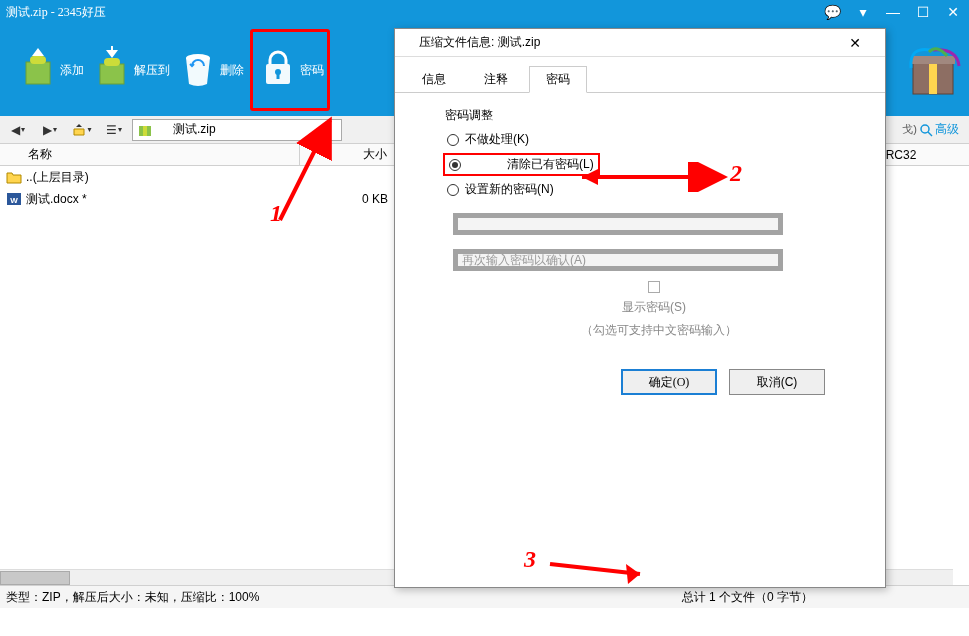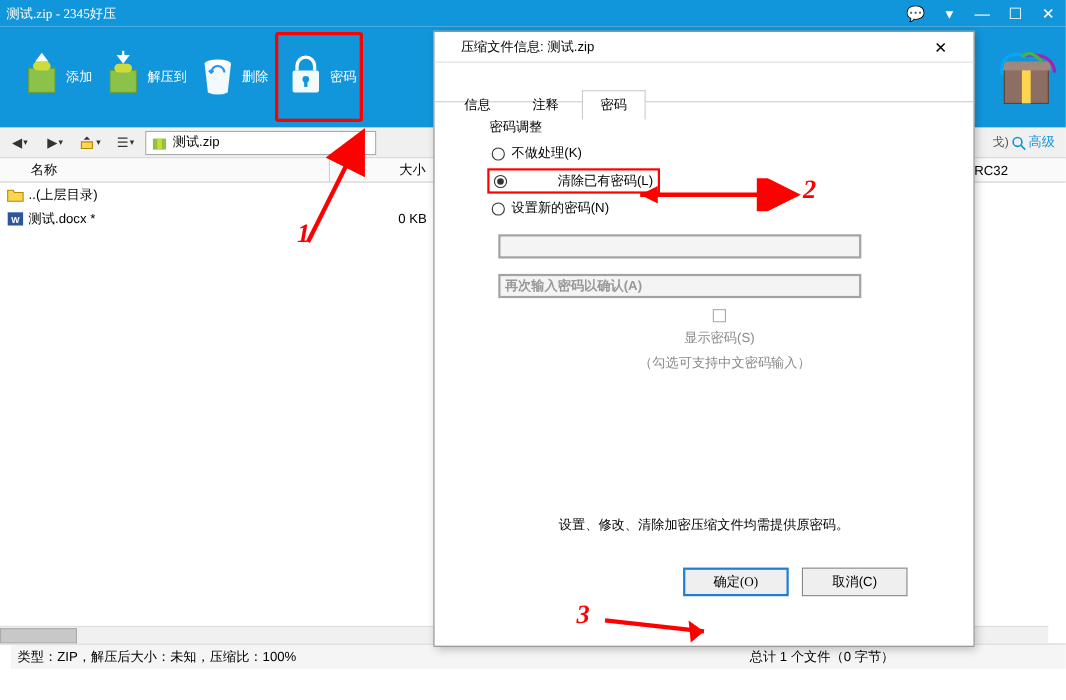--- a/index.html
+++ b/index.html
@@ -33,38 +33,38 @@
 .col-crc { width: 100px; padding-left: 8px; height: 100%; display: flex; align-items: center; margin-left: auto; }
 .filerow { display: flex; height: 22px; font-size: 12px; align-items: center; }
 .filerow .fname { width: 300px; padding-left: 6px; display: flex; align-items: center; gap: 4px; }
 .filerow .fsize { width: 100px; text-align: right; padding-right: 12px; }
 .filerow .fico { width: 16px; height: 16px; display: inline-flex; align-items: center; justify-content: center; }
 .filelist-area { height: 420px; border-bottom: 1px solid #d0d0d0; overflow: hidden; position: relative; }
 .hscroll { position: absolute; bottom: 0; left: 0; right: 16px; height: 16px; background: #f0f0f0; border-top: 1px solid #ddd; }
 .hscroll .thumb { position: absolute; left: 0; top: 1px; width: 70px; height: 14px; background: #c8c8c8; border: 1px solid #aaa; }
 
 
-.statusbar { height: 22px; display: flex; align-items: center; font-size: 12px; padding: 0 6px; background: #f5f5f5; margin-left: 10px; }
+.statusbar { height: 22px; display: flex; align-items: center; font-size: 12px; padding: 0 6px; background: #f5f5f5; }
 .status-left { flex: 1; }
 .status-right { padding-right: 150px; }
 
 
 .dialog { position: absolute; left: 394px; top: 28px; width: 492px; height: 560px; background: #fff; border: 1px solid #888; box-shadow: 2px 2px 8px rgba(0,0,0,0.25); z-index: 10; }
 .dlg-title { height: 28px; display: flex; align-items: center; padding: 0 24px; font-size: 12px; border-bottom: 1px solid #ddd; }
 .dlg-title .dlg-close { margin-left: auto; font-size: 14px; }
 .dlg-tabs { display: flex; padding: 8px 10px 0 10px; gap: 4px; border-bottom: 1px solid #ccc; }
-.dlg-tab { padding: 4px 16px; font-size: 12px; border: 1px solid transparent; position: relative; top: 17px; }
+.dlg-tab { padding: 4px 16px; font-size: 12px; border: 1px solid transparent; position: relative; top: 1px; }
 .dlg-tab.active { border: 1px solid #ccc; border-bottom: 1px solid #fff; background: #fff; }
 .dlg-body { padding: 14px 30px; font-size: 12px; }
 .fieldset-label { margin-bottom: 6px; margin-left: 20px; }
 .radio-row { display: flex; align-items: center; gap: 6px; margin: 4px 0 4px 18px; padding: 1px 4px; }
 .radio-row.highlighted { border: 2px solid #ff0000; width: fit-content; gap: 46px; }
 .radio { width: 12px; height: 12px; border: 1px solid #333; border-radius: 50%; display: inline-flex; align-items: center; justify-content: center; }
 .radio.checked::after { content: ""; width: 6px; height: 6px; background: #333; border-radius: 50%; }
-.pwd-input { width: 330px; height: 22px; border: 2px solid #a3a3a3; margin: 14px 0 6px 28px; background: #f4f4f4; font-weight: bold; }
+.pwd-input { width: 330px; height: 22px; border: 5px solid #a3a3a3; margin: 14px 0 6px 28px; background: #f4f4f4; }
 .pwd-input.ph { color: #999; padding: 2px 4px; font-size: 12px; display: flex; align-items: center; }
 .chk-row { display: flex; align-items: center; gap: 6px; margin: 10px 0 0 28px; color: #888; flex-direction: column; }
 .chk { width: 12px; height: 12px; border: 1px solid #aaa; }
 .dlg-note { text-align: center; margin-top: 130px; font-size: 12px; }
 .dlg-btns { display: flex; justify-content: flex-end; gap: 12px; padding: 30px 30px 0 0; }
 .dlg-btn { width: 96px; height: 26px; border: 1px solid #888; background: #efefef; font-size: 12px; display: flex; align-items: center; justify-content: center; }
 .dlg-btn.primary { border: 2px solid #1b7fd4; font-family: Liberation Serif, serif; }
 
 
 .ann-num { position: absolute; color: #ff0000; font-size: 24px; font-weight: bold; z-index: 30; font-family: "Times New Roman", serif; font-style: italic; }
@@ -157,21 +157,21 @@
         <path d="M7 1l3 3H4z" fill="#333"></path>
       </svg>
       <span class="dd">▾</span>
     </div>
   <div class="nav-btn">☰<span class="dd">▾</span></div>
   <div class="pathbox">
     <svg width="16" height="16" viewBox="0 0 16 16">
         <rect x="2" y="4" width="12" height="10" fill="#8bc34a"></rect>
         <rect x="6" y="4" width="4" height="10" fill="#cddc39"></rect>
       </svg>
-    <span style="margin-left:4px">测试.zip</span>
+    <span style="margin-left:20px">测试.zip</span>
   </div>
   <div class="nav-right-link">
     <span style="color:#555;font-size:11px">戈)</span>
     <svg width="14" height="14" viewBox="0 0 14 14">
         <circle cx="6" cy="6" r="4" fill="none" stroke="#1296db" stroke-width="1.5"></circle>
         <line x1="9" y1="9" x2="13" y2="13" stroke="#1296db" stroke-width="1.5"></line>
       </svg>
     <span>高级</span>
   </div>
 </div>
@@ -240,21 +240,20 @@
       <span class="radio"></span>
       <span>设置新的密码(N)</span>
     </div>
     <div class="pwd-input"></div>
     <div class="pwd-input ph">再次输入密码以确认(A)</div>
     <div class="chk-row">
       <span class="chk"></span>
       <span>显示密码(S)</span>
       <span style="margin-left:10px">（勾选可支持中文密码输入）</span>
     </div>
-    <div class="dlg-note">设置、修改、清除加密压缩文件均需提供原密码。</div>
     <div class="dlg-btns">
       <div class="dlg-btn primary">确定(O)</div>
       <div class="dlg-btn">取消(C)</div>
     </div>
   </div>
 </div>
 
 <div class="ann-num" style="left:270px; top:200px">1</div>
 <div class="ann-num" style="left:730px; top:160px">2</div>
 <div class="ann-num" style="left:524px; top:546px">3</div>

